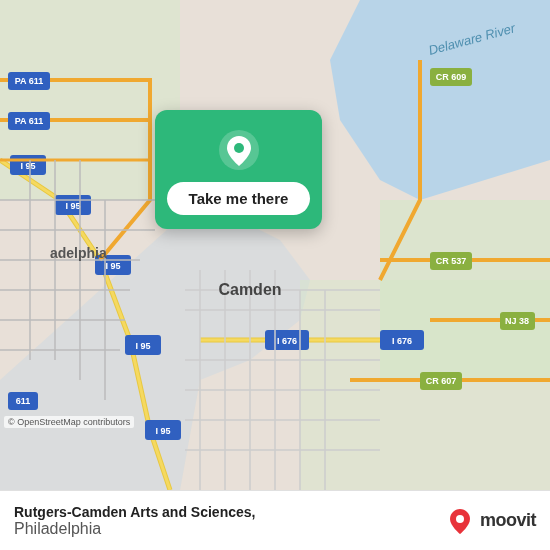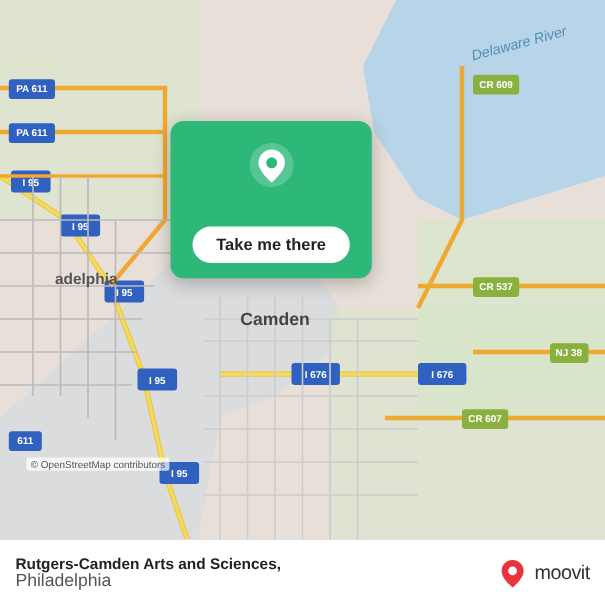--- a/index.html
+++ b/index.html
@@ -24,29 +24,28 @@
     #map-svg {
       width: 100%;
       height: 100%;
     }
 
     
     #popup-card {
       position: absolute;
       top: 110px;
       left: 155px;
-      width: 183px;
+      width: 167px;
       background: #2db87a;
       border-radius: 12px;
       display: flex;
       flex-direction: column;
       align-items: center;
       padding: 18px 16px 14px 16px;
       box-shadow: 0 4px 16px rgba(0,0,0,0.25);
-      gap: 24px;
     }
 
     #pin-icon {
       width: 44px;
       height: 44px;
       margin-bottom: 10px;
     }
 
     #take-me-there-btn {
       background: white;
@@ -94,30 +93,30 @@
       gap: 6px;
     }
 
     #moovit-pin {
       width: 28px;
       height: 28px;
     }
 
     #moovit-text {
       font-size: 18px;
-      font-weight: 400;
+      font-weight: 700;
       color: #333;
       letter-spacing: -0.5px;
     }
 
     
     #osm-attribution {
       position: absolute;
       bottom: 62px;
-      left: 24px;
+      left: 4px;
       font-size: 9px;
       color: #555;
       background: rgba(255,255,255,0.7);
       padding: 1px 4px;
       border-radius: 2px;
     }
   </style>
 </head>
 <body>
 

